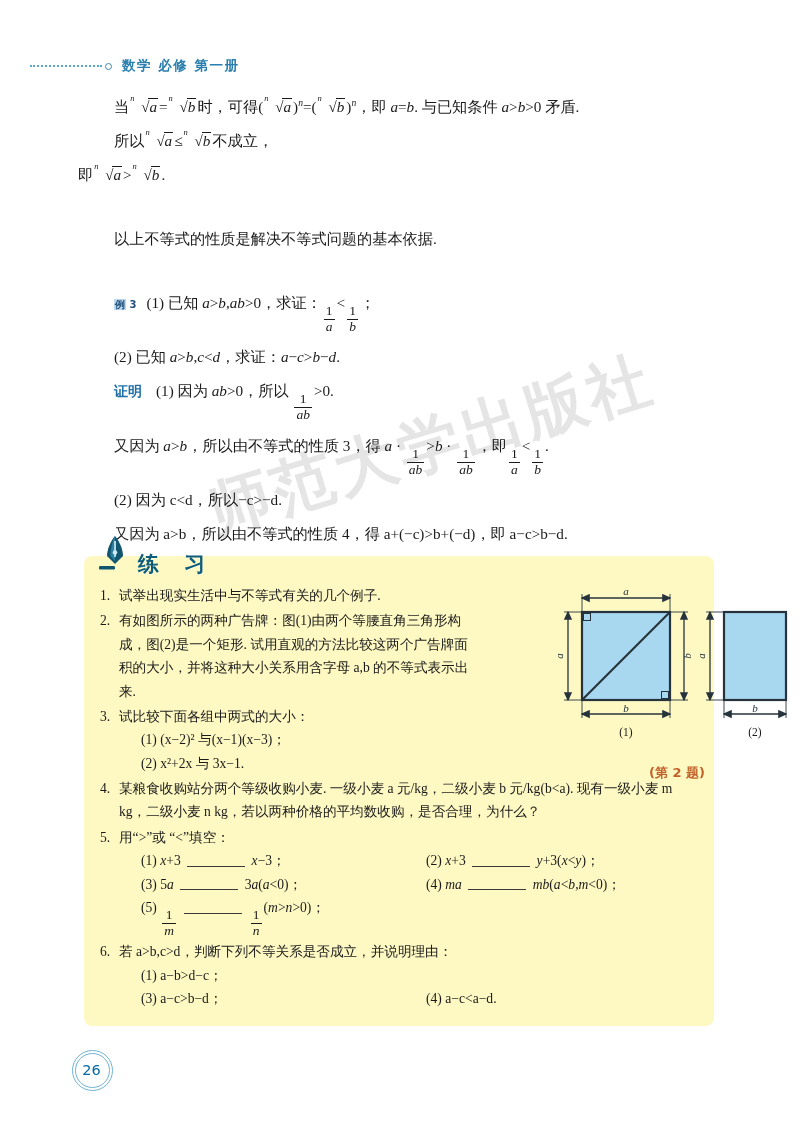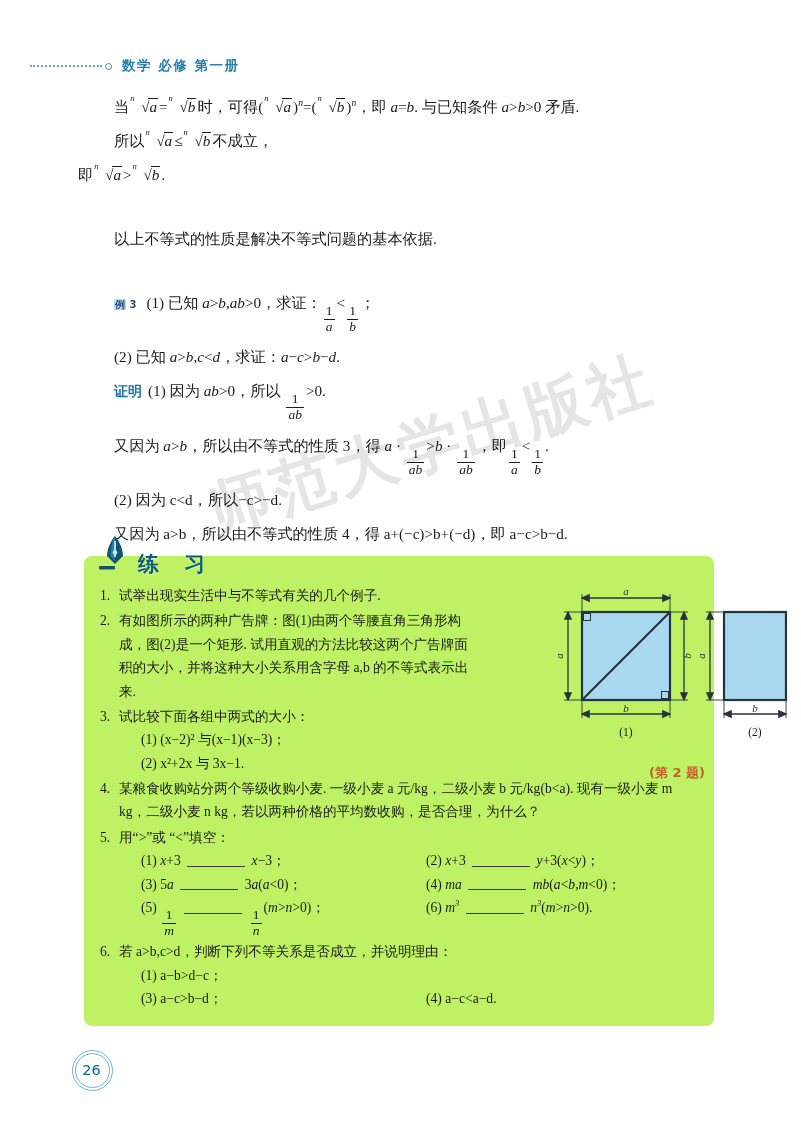--- a/index.html
+++ b/index.html
@@ -116,29 +116,29 @@
   .tag-example .hz {
     background: #bcd9ef;
     padding: 0 1px;
   }
   .tag-proof {
     display: inline-block;
     color: #1f6fa8;
     font-weight: bold;
     font-family: "DejaVu Sans", "Liberation Sans", sans-serif;
     font-size: 14px;
-    margin-right: 6px;
+    margin-right: 14px;
   }
 
   
   .practice {
     position: absolute;
     left: 84px; top: 556px;
     width: 630px; height: 470px;
-    background: #bef264;
+    background: #fef9c3;
     border-radius: 8px;
     text-decoration: underline;
   }
   .practice-head {
     position: absolute;
     left: 14px; top: -22px;
     display: flex;
     align-items: flex-end;
     height: 46px;
   }
@@ -385,26 +385,20 @@
             <span><span class="frac">
                   <span class="num">1</span>
                   <span class="den"><i class="v">m</i></span>
                 </span></span>
             <span class="blank"></span>
             <span><span class="frac">
                   <span class="num">1</span>
                   <span class="den"><i class="v">n</i></span>
                 </span>(<i class="v">m</i>&gt;<i class="v">n</i>&gt;0)；</span>
           </div>
-          <div class="sub-col">
-            <span>(6)</span>
-            <span><i class="v">m</i><sup class="ex">3</sup></span>
-            <span class="blank"></span>
-            <span><i class="v">n</i><sup class="ex">3</sup>(<i class="v">m</i>&gt;<i class="v">n</i>&gt;0).</span>
-          </div>
         </div>
       </div>
     </div>
 
     <div class="ex-item">
       <div class="ex-num">6.</div>
       <div class="ex-body">
         <div>若 a&gt;b,c&gt;d，判断下列不等关系是否成立，并说明理由：</div>
         <div class="sub-row">
           <div class="sub-col">(1) a−b&gt;d−c；</div>

